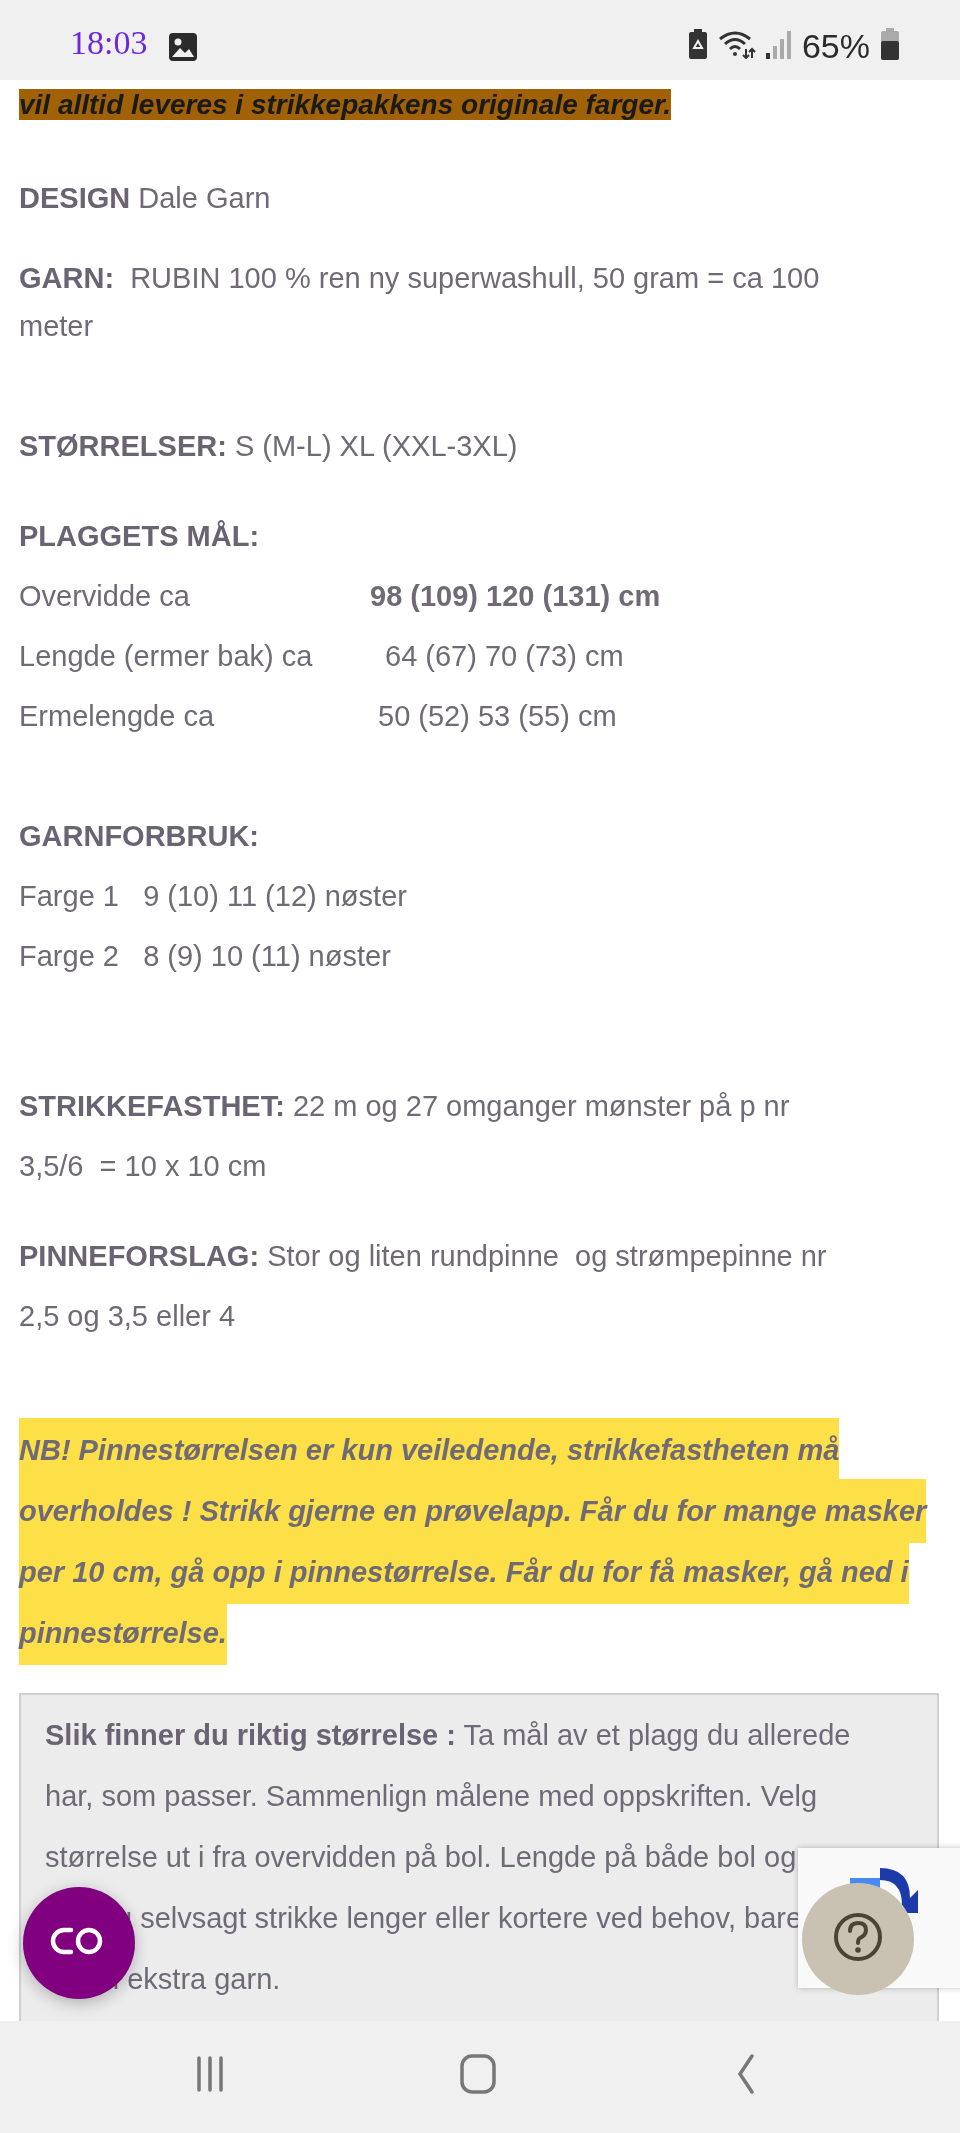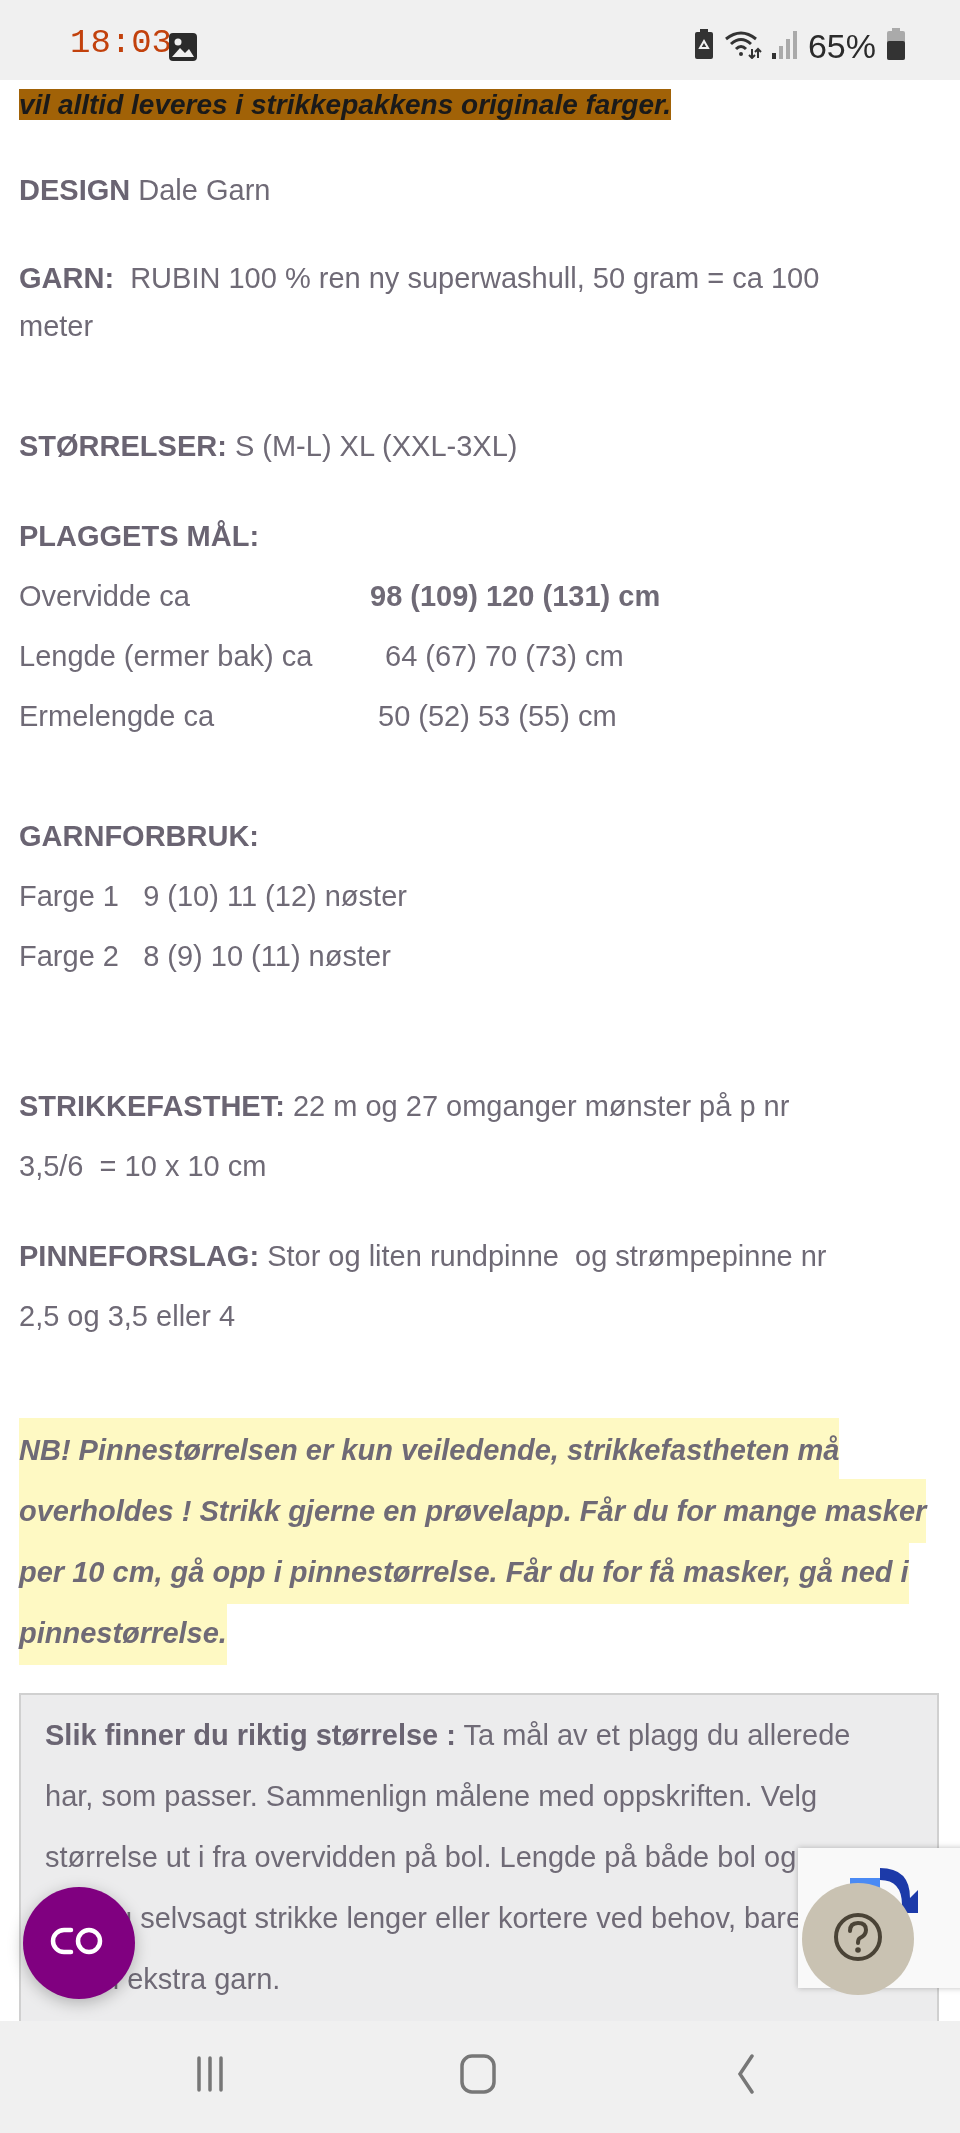--- a/index.html
+++ b/index.html
@@ -7,25 +7,25 @@
     width: 960px; height: 2133px; position: relative; overflow: hidden;
     background: #ffffff;
     font-family: "Liberation Sans", sans-serif;
     color: #6f6a76;
   }
   .statusbar {
     position: absolute; left: 0; top: 0; width: 960px; height: 80px;
     background: #f0f0f0; z-index: 5;
   }
   .sb-time {
-    position: absolute; left: 70px; top: 24px; font-size: 34px; color: #c2410c;
-    font-family: Liberation Mono, monospace; letter-spacing: 0px;
+    position: absolute; left: 70px; top: 24px; font-size: 34px; color: #6d28d9;
+    font-family: Liberation Serif, serif; letter-spacing: 0px;
   }
   .sb-gallery { position: absolute; left: 168px; top: 32px; width: 30px; height: 30px; }
-  .sb-right { position: absolute; right: 54px; top: 26px; height: 40px; display: flex; align-items: center; gap: 10px; }
+  .sb-right { position: absolute; right: 60px; top: 26px; height: 40px; display: flex; align-items: center; gap: 10px; }
   .sb-pct { font-size: 34px; color: #2b2b2b; }
 
   .content { position: absolute; left: 0; top: 80px; width: 960px; }
   .hl {
     background: #a16207;
     font-style: italic; font-weight: bold;
   }
   .line {
     position: absolute; left: 19px; font-size: 29px; line-height: 40px; white-space: nowrap;
     color: #6f6a76;
@@ -33,21 +33,21 @@
   .lead-top {
     position: absolute; left: 19px; top: 2px; font-size: 28px; line-height: 46px;
     font-family: "Liberation Sans", sans-serif; color: #1a1a1a;
   }
   b.lbl { font-weight: bold; color: #6a6472; }
   .meas-val { position: absolute; white-space: nowrap; font-size: 29px; line-height: 40px; }
   .nb {
     position: absolute; left: 19px; top: 1340px; width: 920px;
     font-size: 29px; line-height: 61px; color: #6f6a76;
   }
-  .nb span { background: #fef9c3; font-style: italic; font-weight: bold; box-decoration-break: clone; -webkit-box-decoration-break: clone; padding: 16px 0; }
+  .nb span { background: #fde047; font-style: italic; font-weight: bold; box-decoration-break: clone; -webkit-box-decoration-break: clone; padding: 16px 0; }
 
   .infobox {
     position: absolute; left: 19px; top: 1613px; width: 920px; height: 440px;
     background: #ececed; border: 2px solid #d0d0d0; box-sizing: border-box;
   }
   .infobox-text {
     position: absolute; left: 24px; top: 10px; width: 860px; font-size: 29px; line-height: 61px; color: #6f6a76;
   }
 
   .fab-left {
@@ -117,21 +117,21 @@
         </svg>
     </span>
   </div>
 </div>
 
 <div class="content">
   <div class="lead-top">
     <span class="hl">vil alltid leveres i strikkepakkens originale farger.</span>
   </div>
 
-  <div class="line" style="top:90px;text-align:right;">
+  <div class="line" style="top:98px;text-align:right;">
     <b class="lbl">DESIGN</b>
     <span>Dale Garn</span>
   </div>
 
   <div class="line" style="top:178px;">
     <b class="lbl">GARN:</b>
     <span style="white-space:pre;"> RUBIN 100 % ren ny superwashull, 50 gram = ca 100</span>
   </div>
   <div class="line" style="top:226px;">meter</div>
 

